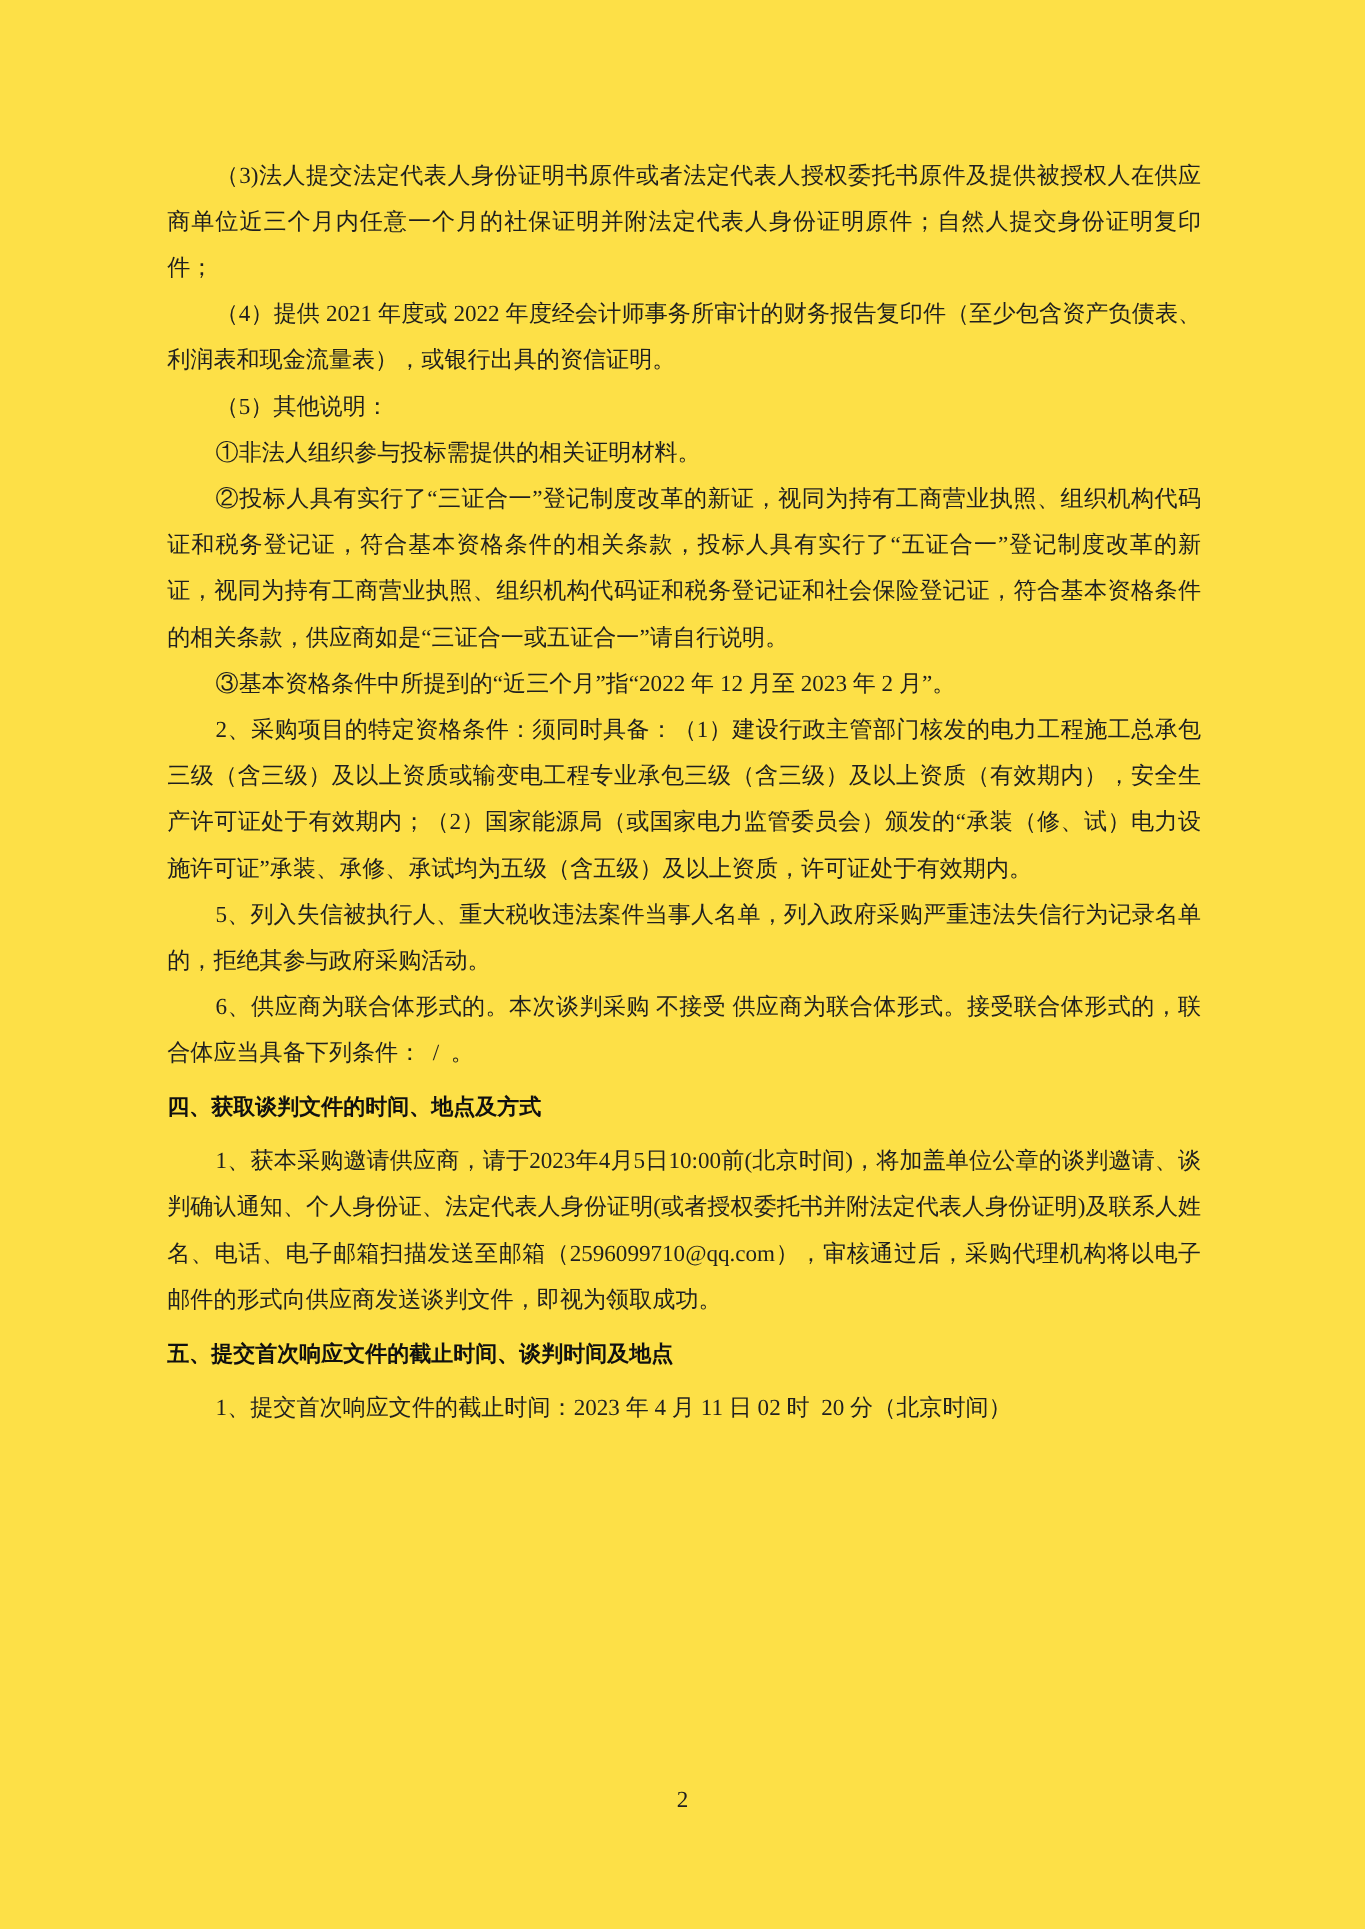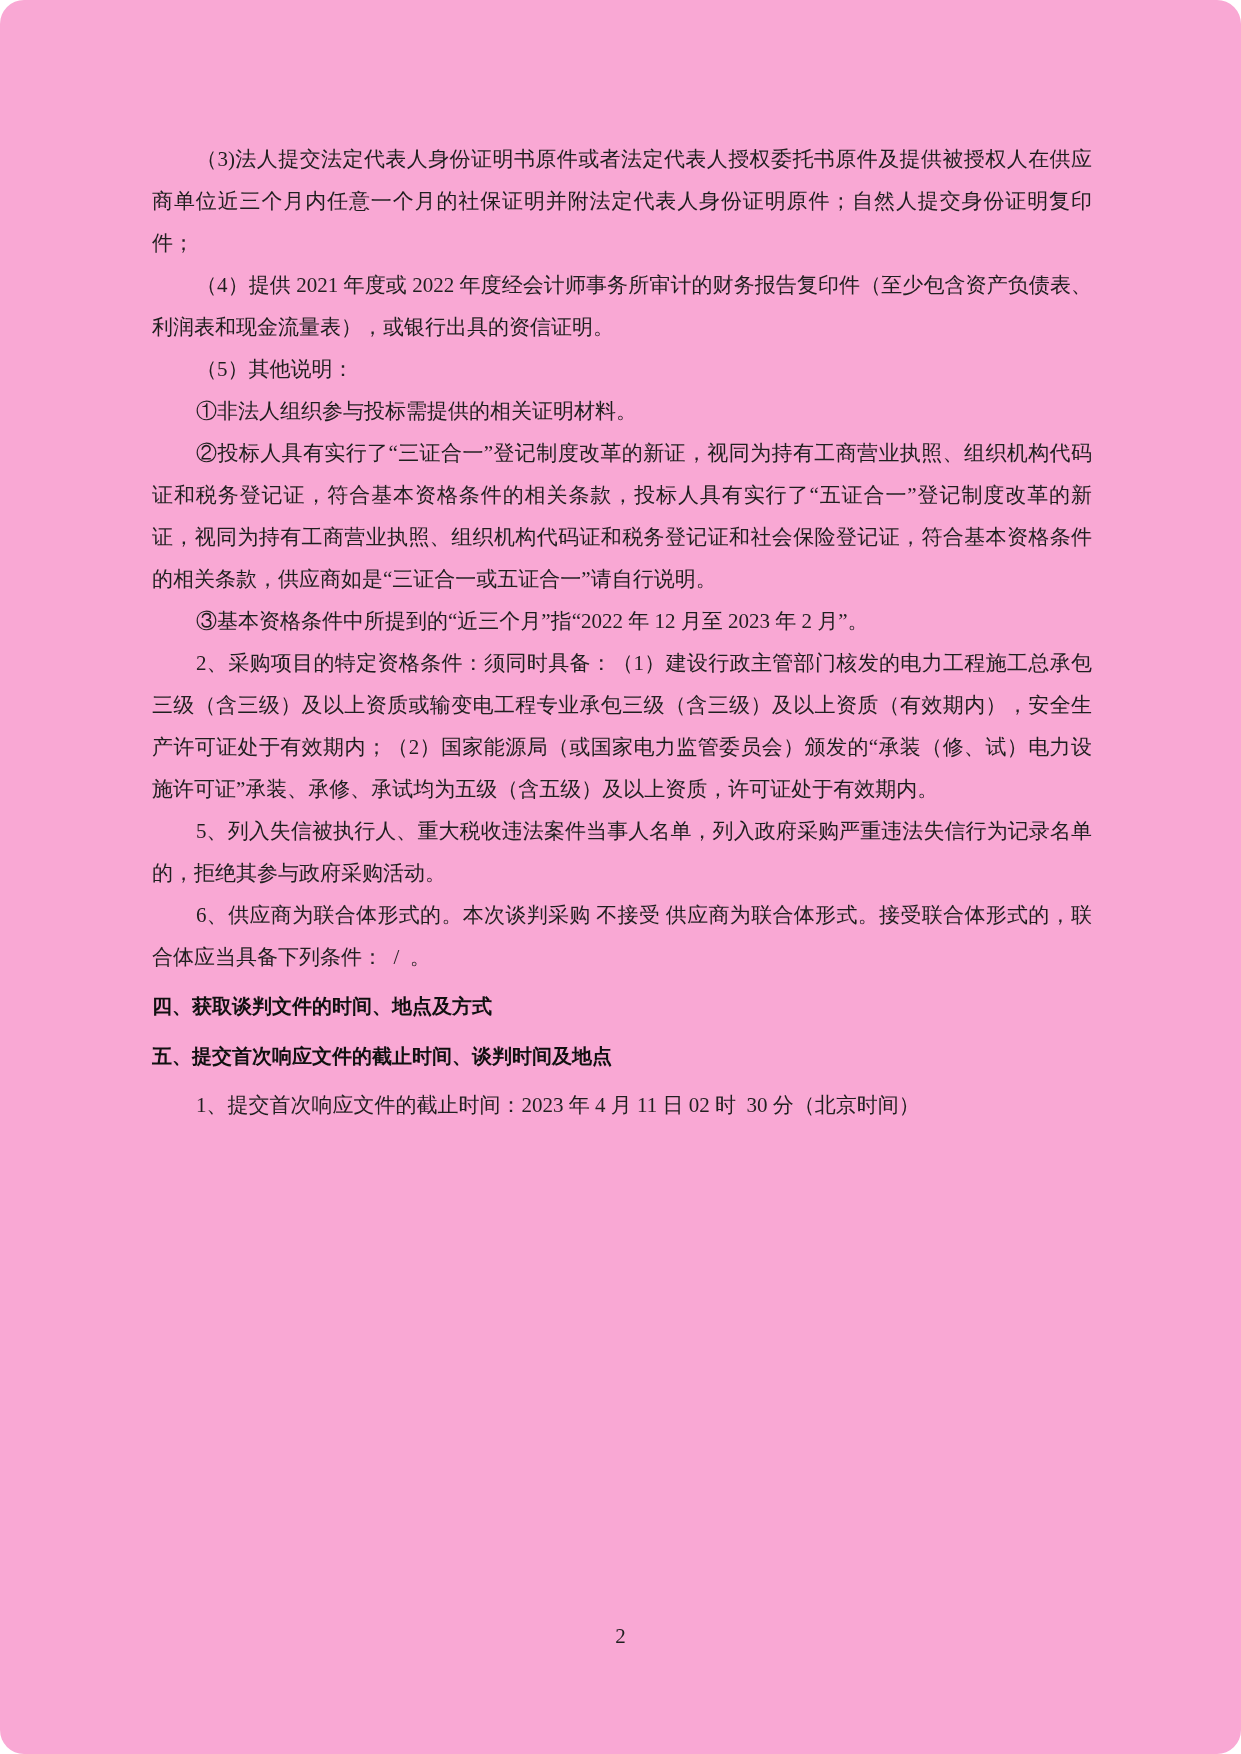--- a/index.html
+++ b/index.html
@@ -3,21 +3,21 @@
 <meta charset="utf-8">
 <style>
   html, body { margin: 0; padding: 0; }
   body {
     width: 1241px; height: 1754px;
     background: #ffffff;
     position: relative;
     font-family: "Liberation Serif", "DejaVu Serif", serif;
     color: #1f1f1f;
   }
-  .page { position: absolute; inset: 0; background: #f9a8d4; border-radius: 24px; }
+  .page { position: absolute; inset: 0; background: #fde047; }
   .content {
     position: absolute;
     left: 152px; top: 138px; width: 940px;
   }
   p.body {
     margin: 0;
     font-size: 21px;
     line-height: 42px;
     text-align: justify;
     text-indent: 44px;
@@ -58,21 +58,22 @@
     <p class="body">①非法人组织参与投标需提供的相关证明材料。</p>
     <p class="body">②投标人具有实行了“三证合一”登记制度改革的新证，视同为持有工商营业执照、组织机构代码证和税务登记证，符合基本资格条件的相关条款，投标人具有实行了“五证合一”登记制度改革的新证，视同为持有工商营业执照、组织机构代码证和税务登记证和社会保险登记证，符合基本资格条件的相关条款，供应商如是“三证合一或五证合一”请自行说明。</p>
     <p class="body">③基本资格条件中所提到的“近三个月”指“2022 年 12 月至 2023 年 2 月”。</p>
     <p class="body">2、采购项目的特定资格条件：须同时具备：（1）建设行政主管部门核发的电力工程施工总承包三级（含三级）及以上资质或输变电工程专业承包三级（含三级）及以上资质（有效期内），安全生产许可证处于有效期内；（2）国家能源局（或国家电力监管委员会）颁发的“承装（修、试）电力设施许可证”承装、承修、承试均为五级（含五级）及以上资质，许可证处于有效期内。</p>
     <p class="body">5、列入失信被执行人、重大税收违法案件当事人名单，列入政府采购严重违法失信行为记录名单的，拒绝其参与政府采购活动。</p>
 
     <p class="body"><span>6、供应商为联合体形式的。本次谈判采购</span><span class="u"> 不接受 </span><span>供应商为联合体形式。接受联合体形式的，联合体应当具备下列条件：</span><span class="u">  /  </span><span>。</span></p>
 
     <h2 class="sec">四、获取谈判文件的时间、地点及方式</h2>
 
+    <p class="body">1、获本采购邀请供应商，请于2023年4月5日10:00前(北京时间)，将加盖单位公章的谈判邀请、谈判确认通知、个人身份证、法定代表人身份证明(或者授权委托书并附法定代表人身份证明)及联系人姓名、电话、电子邮箱扫描发送至邮箱（2596099710@qq.com），审核通过后，采购代理机构将以电子邮件的形式向供应商发送谈判文件，即视为领取成功。</p>
 
     <h2 class="sec">五、提交首次响应文件的截止时间、谈判时间及地点</h2>
 
-    <p class="body"><span>1、提交首次响应文件的截止时间：</span><span class="u">2023</span><span> 年</span><span class="u"> 4 </span><span>月</span><span class="u"> 11 </span><span>日</span><span class="u"> 02 </span><span>时</span><span class="u">  30 </span><span>分</span><span>（北京时间）</span></p>
+    <p class="body"><span>1、提交首次响应文件的截止时间：</span><span class="u">2023</span><span> 年</span><span class="u"> 4 </span><span>月</span><span class="u"> 11 </span><span>日</span><span class="u"> 02 </span><span>时</span><span class="u">  20 </span><span>分</span><span>（北京时间）</span></p>
 
   </div>
 
   <div class="pagenum">2</div>
 </div>
 
 </body></html>

